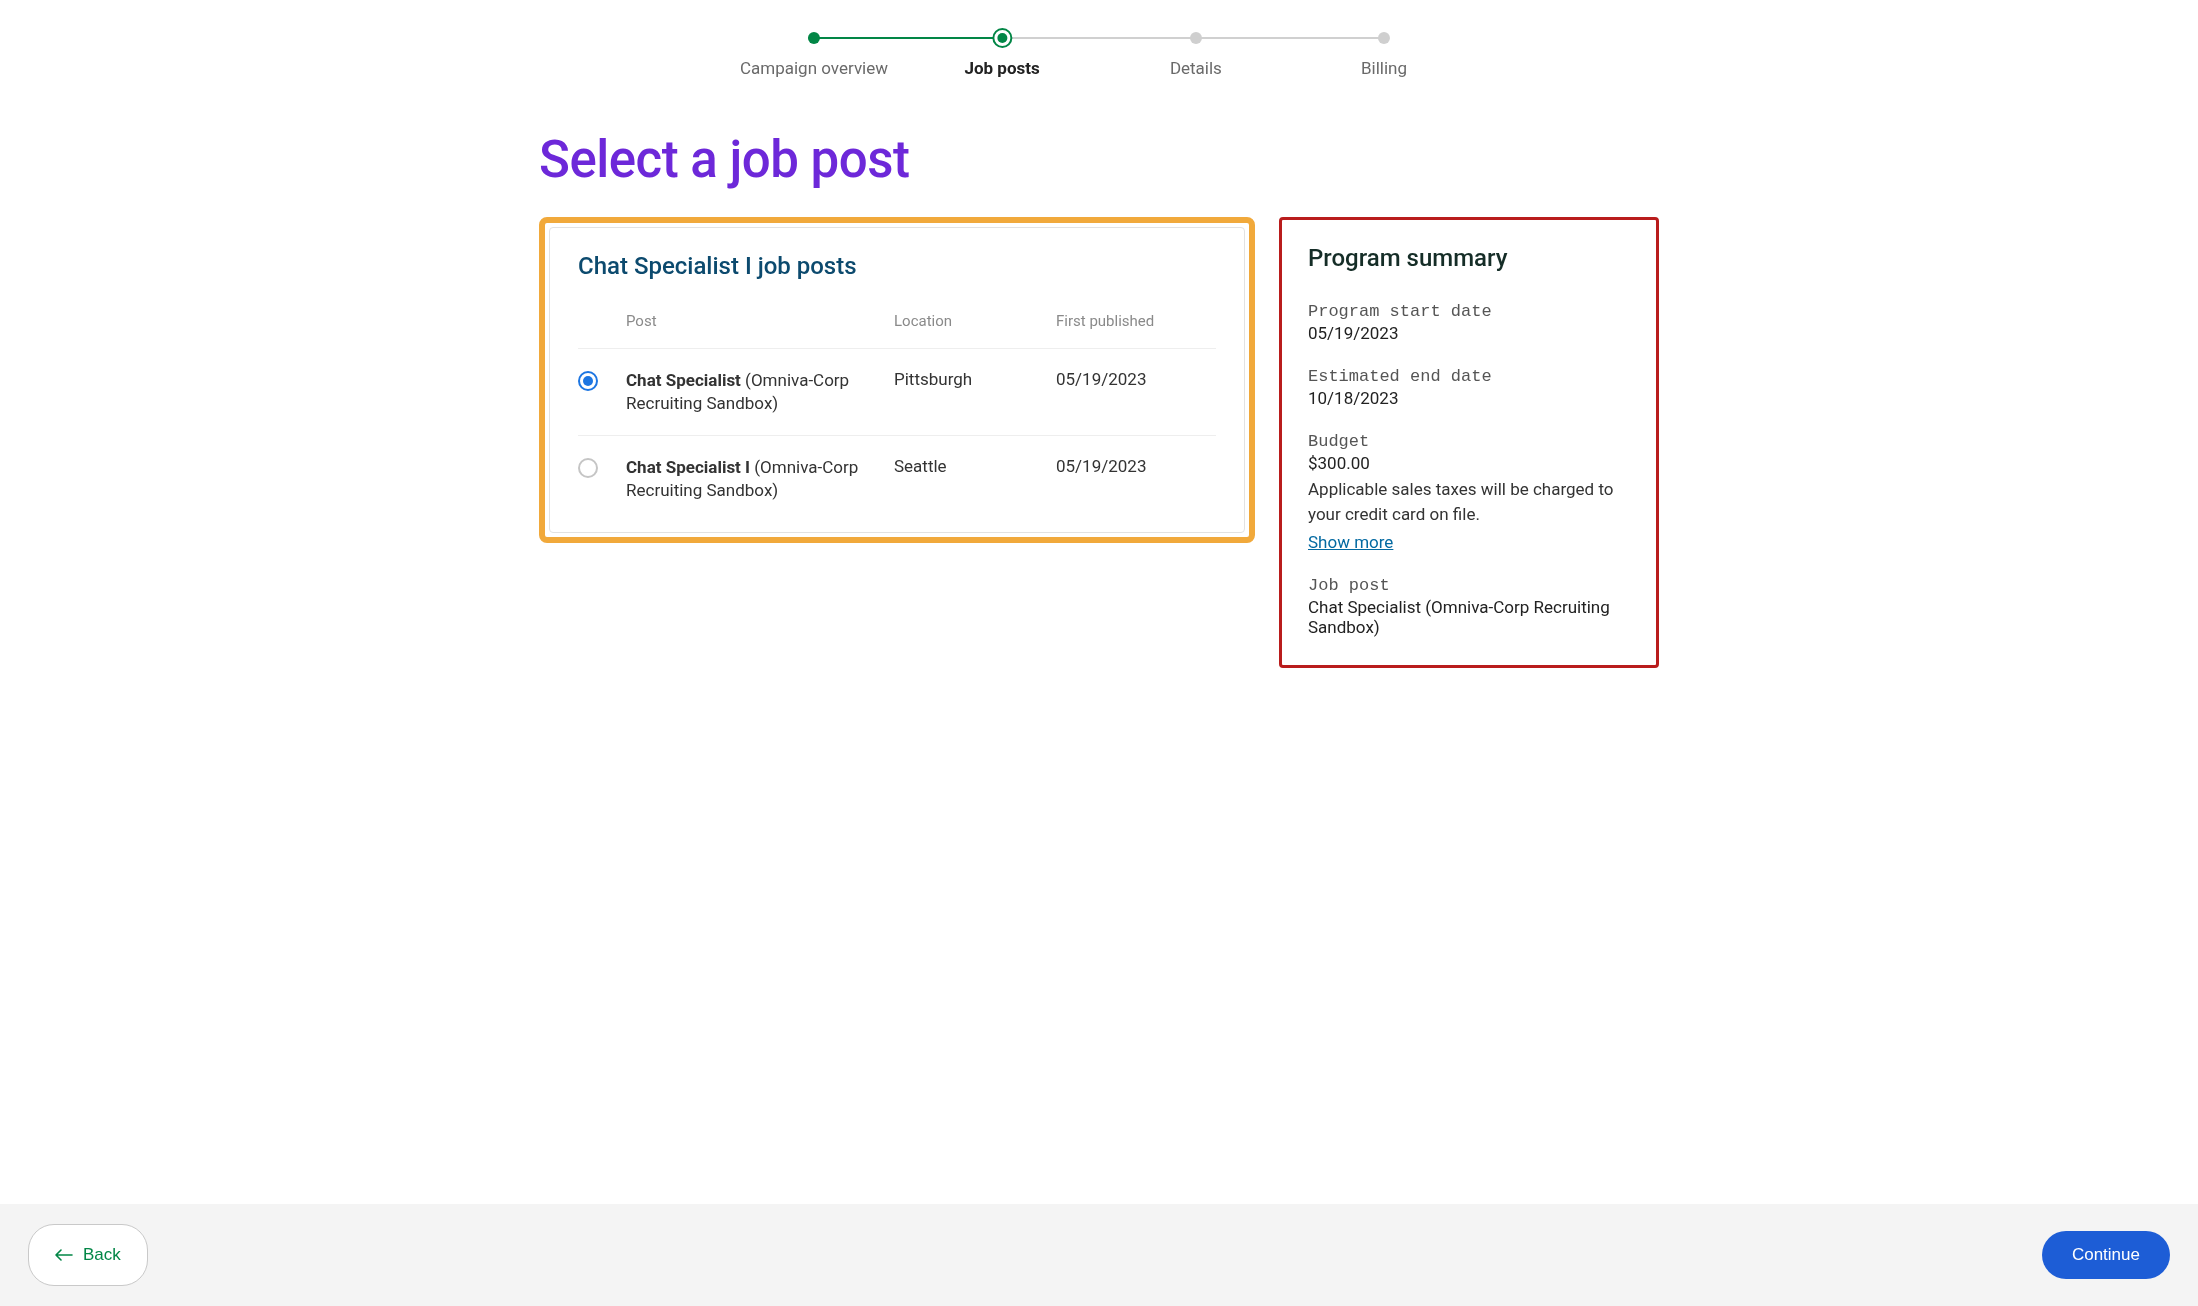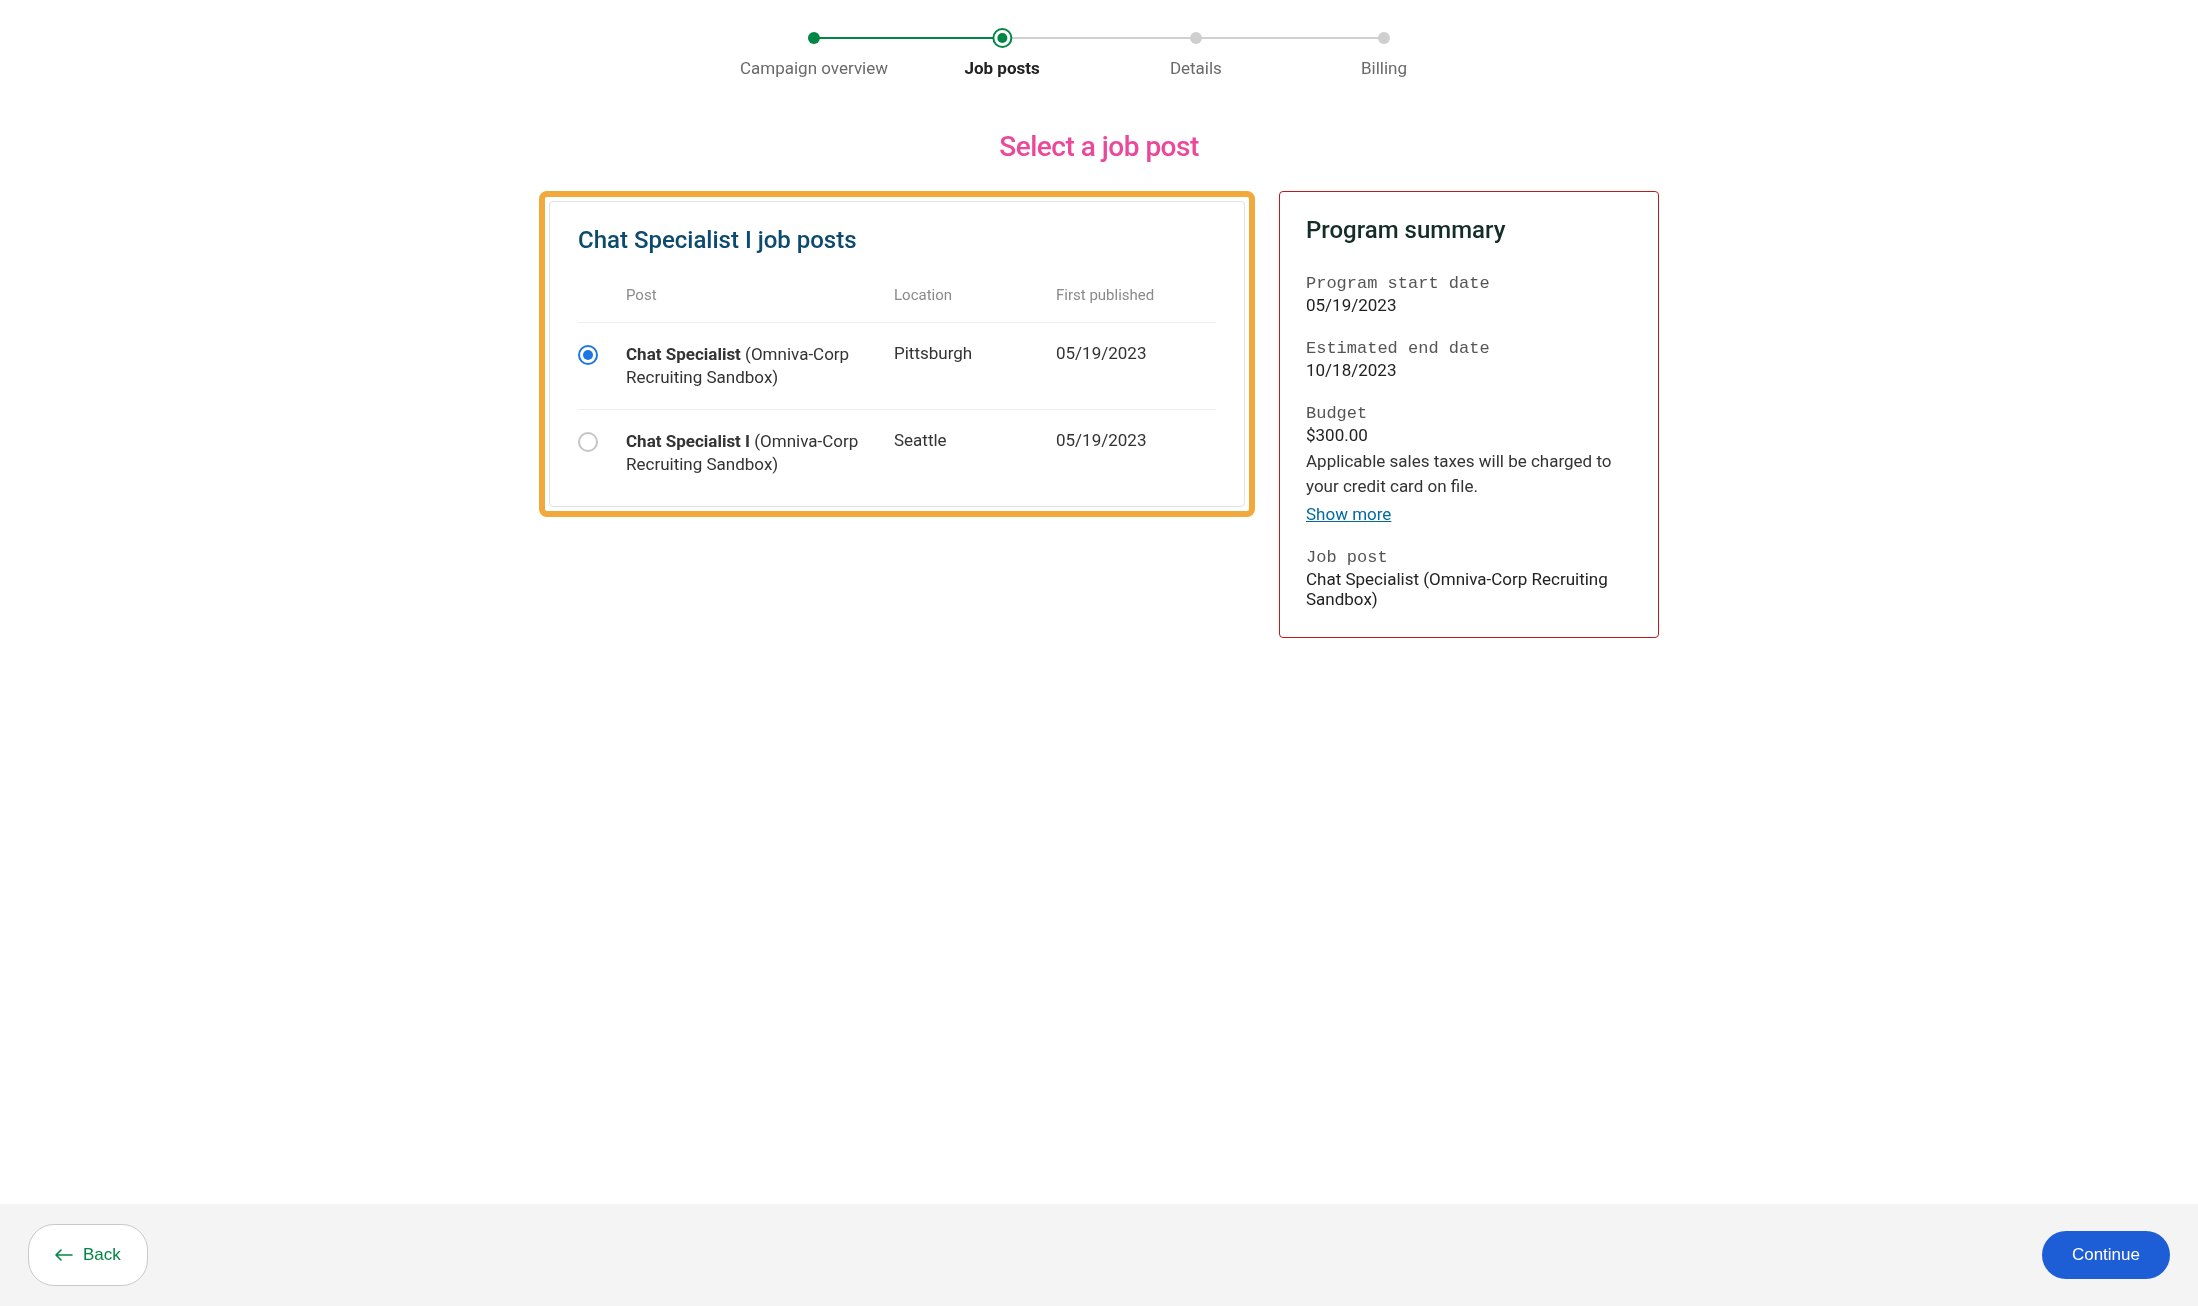--- a/index.html
+++ b/index.html
@@ -68,26 +68,25 @@
 
   
   .page {
     max-width: 1200px;
     margin: 0 auto;
     padding: 0 40px 40px;
     flex: 1;
     width: 100%;
   }
   h1.page-title {
-    font-size: 28px;
+    font-size: 51px;
     font-weight: 500;
-    color: #ec4899;
+    color: #6d28d9;
     margin: 32px 0 28px;
     letter-spacing: -0.5px;
-    text-align: center;
   }
   .cols {
     display: flex;
     gap: 24px;
     align-items: flex-start;
   }
 
   
   .highlight-box {
     border: 6px solid #f1a93b;
@@ -144,21 +143,21 @@
     border-radius: 50%;
     background: #1d76e2;
   }
   .post-title { font-size: 17px; line-height: 1.35; }
   .post-title b { font-weight: 700; }
   .cell { font-size: 17px; color: #333; }
 
   
   .summary {
     width: 380px;
-    border: 1px solid #b91c1c;
+    border: 3px solid #b91c1c;
     border-radius: 4px;
     padding: 24px 26px 28px;
   }
   .summary h2 {
     font-size: 24px;
     font-weight: 500;
     color: #152d27;
     margin: 0 0 30px;
   }
   .sum-block { margin-bottom: 24px; font-size: 17px; }

